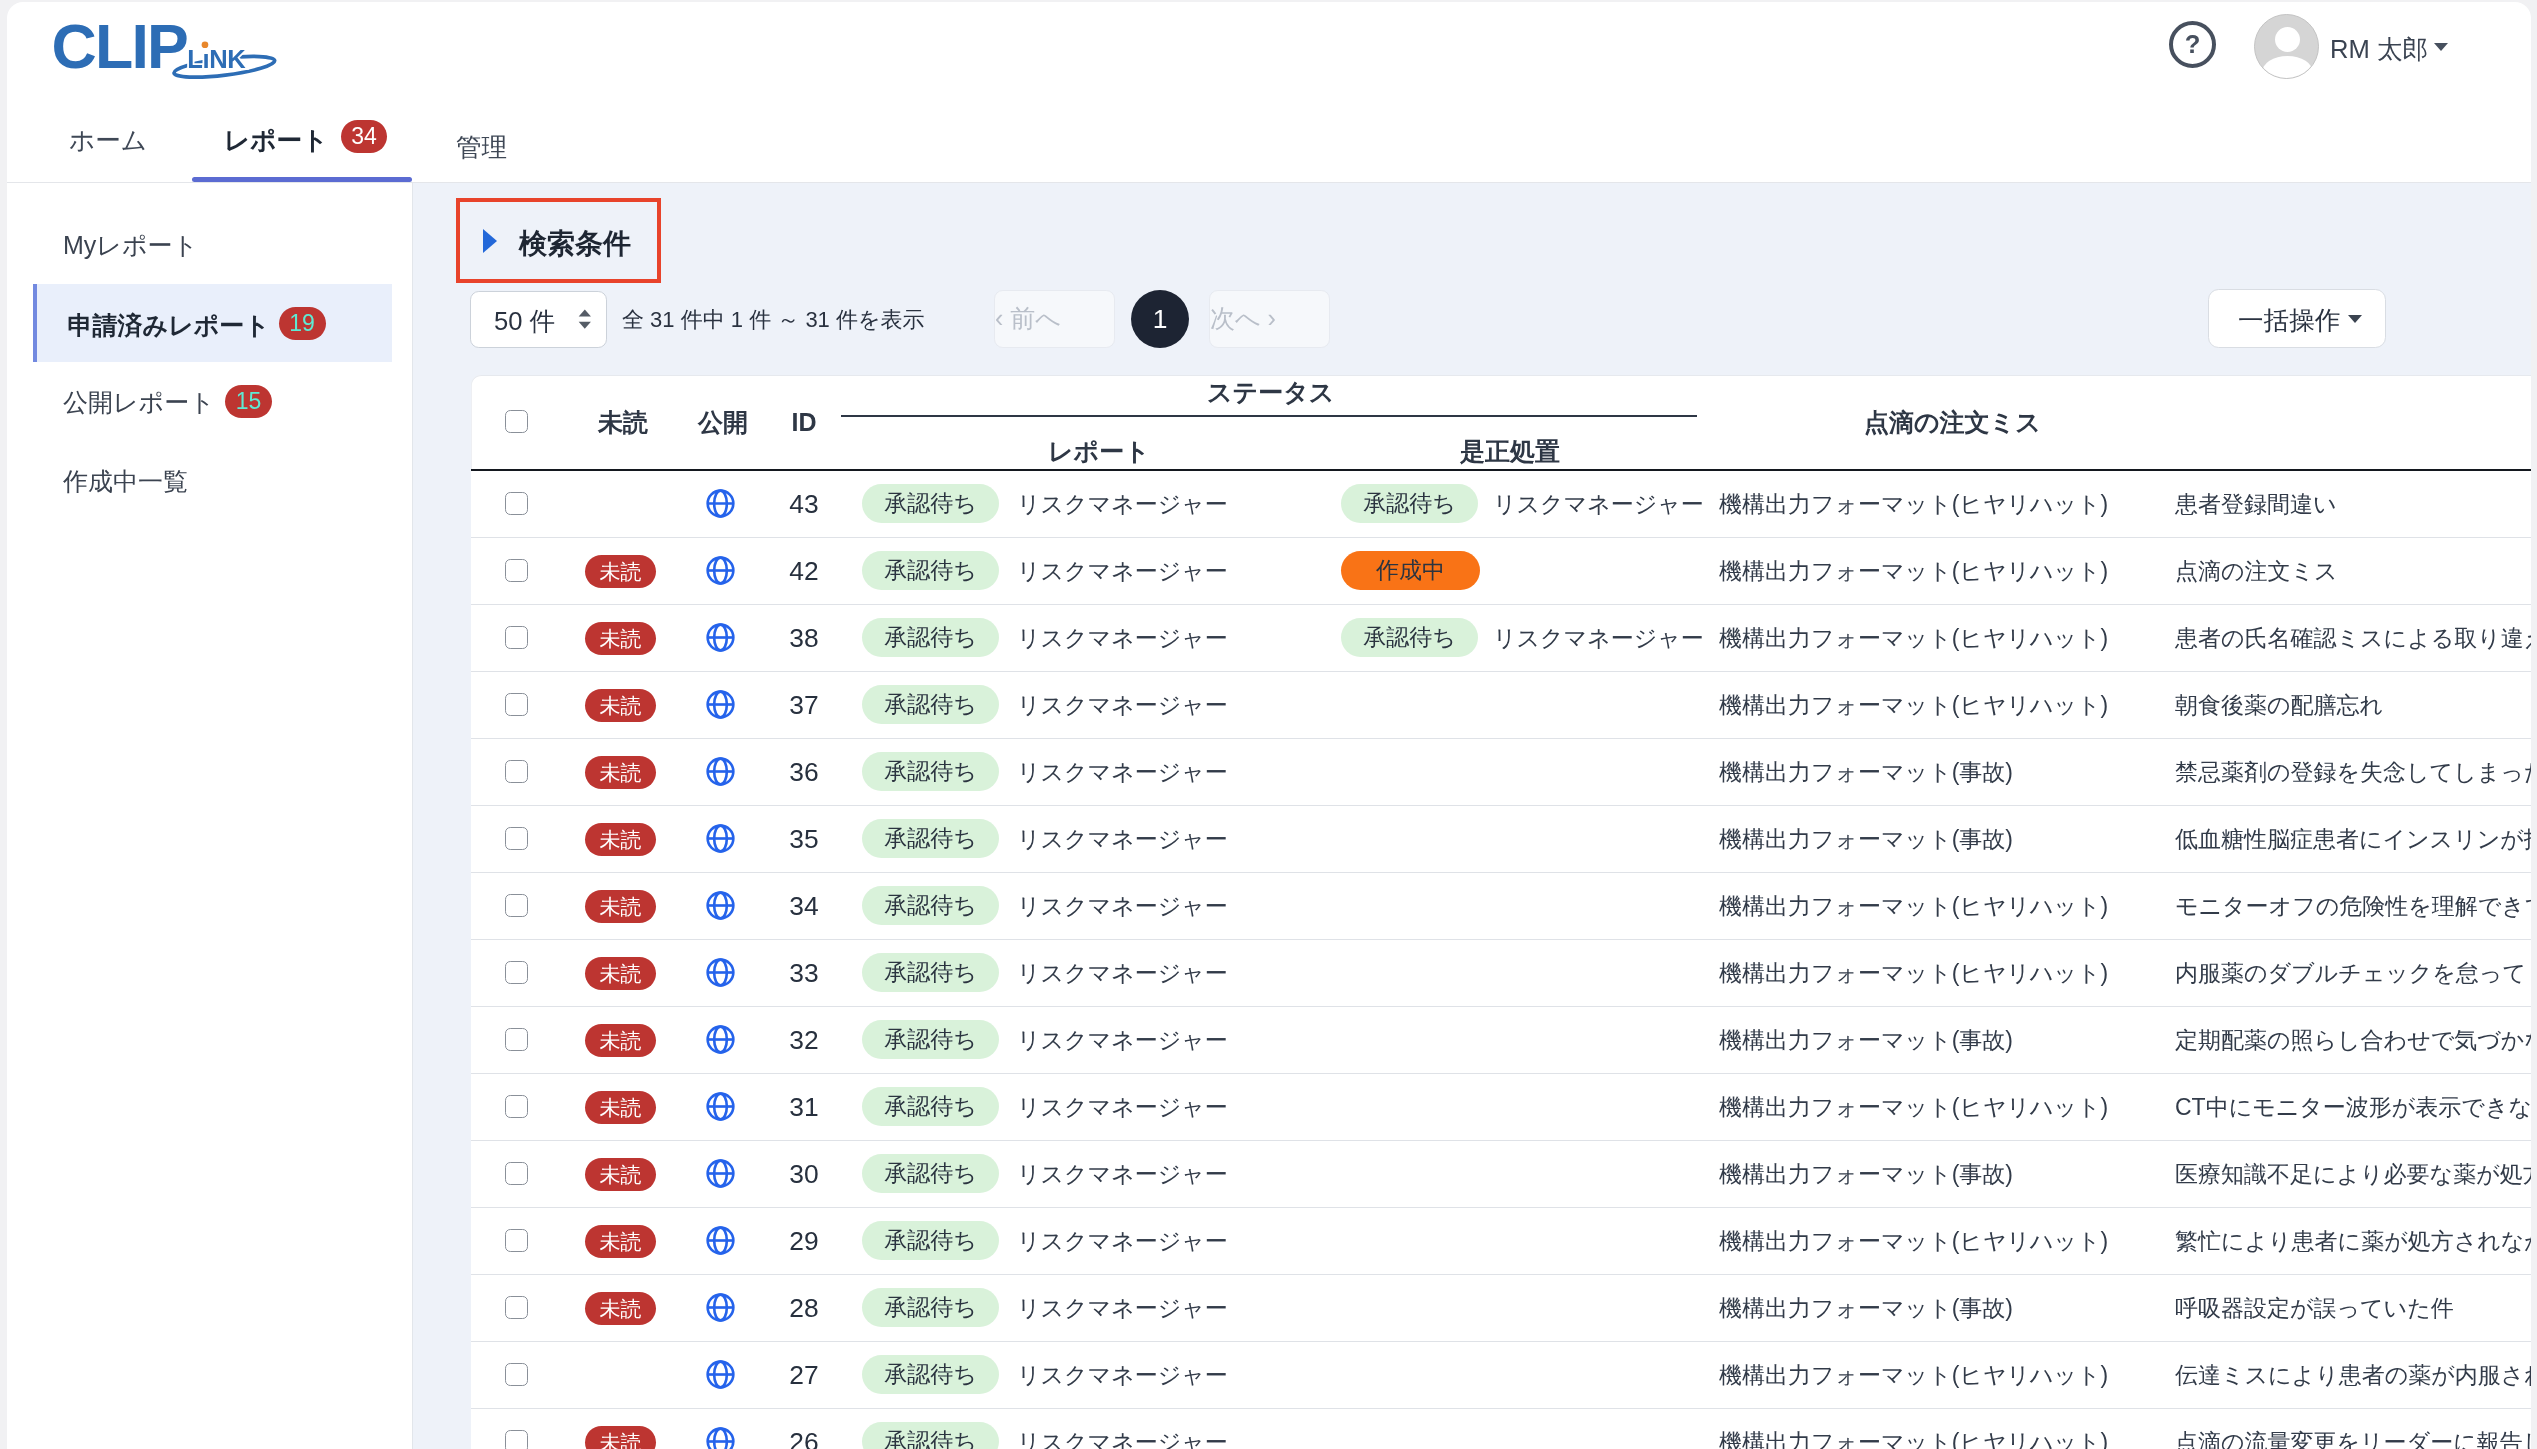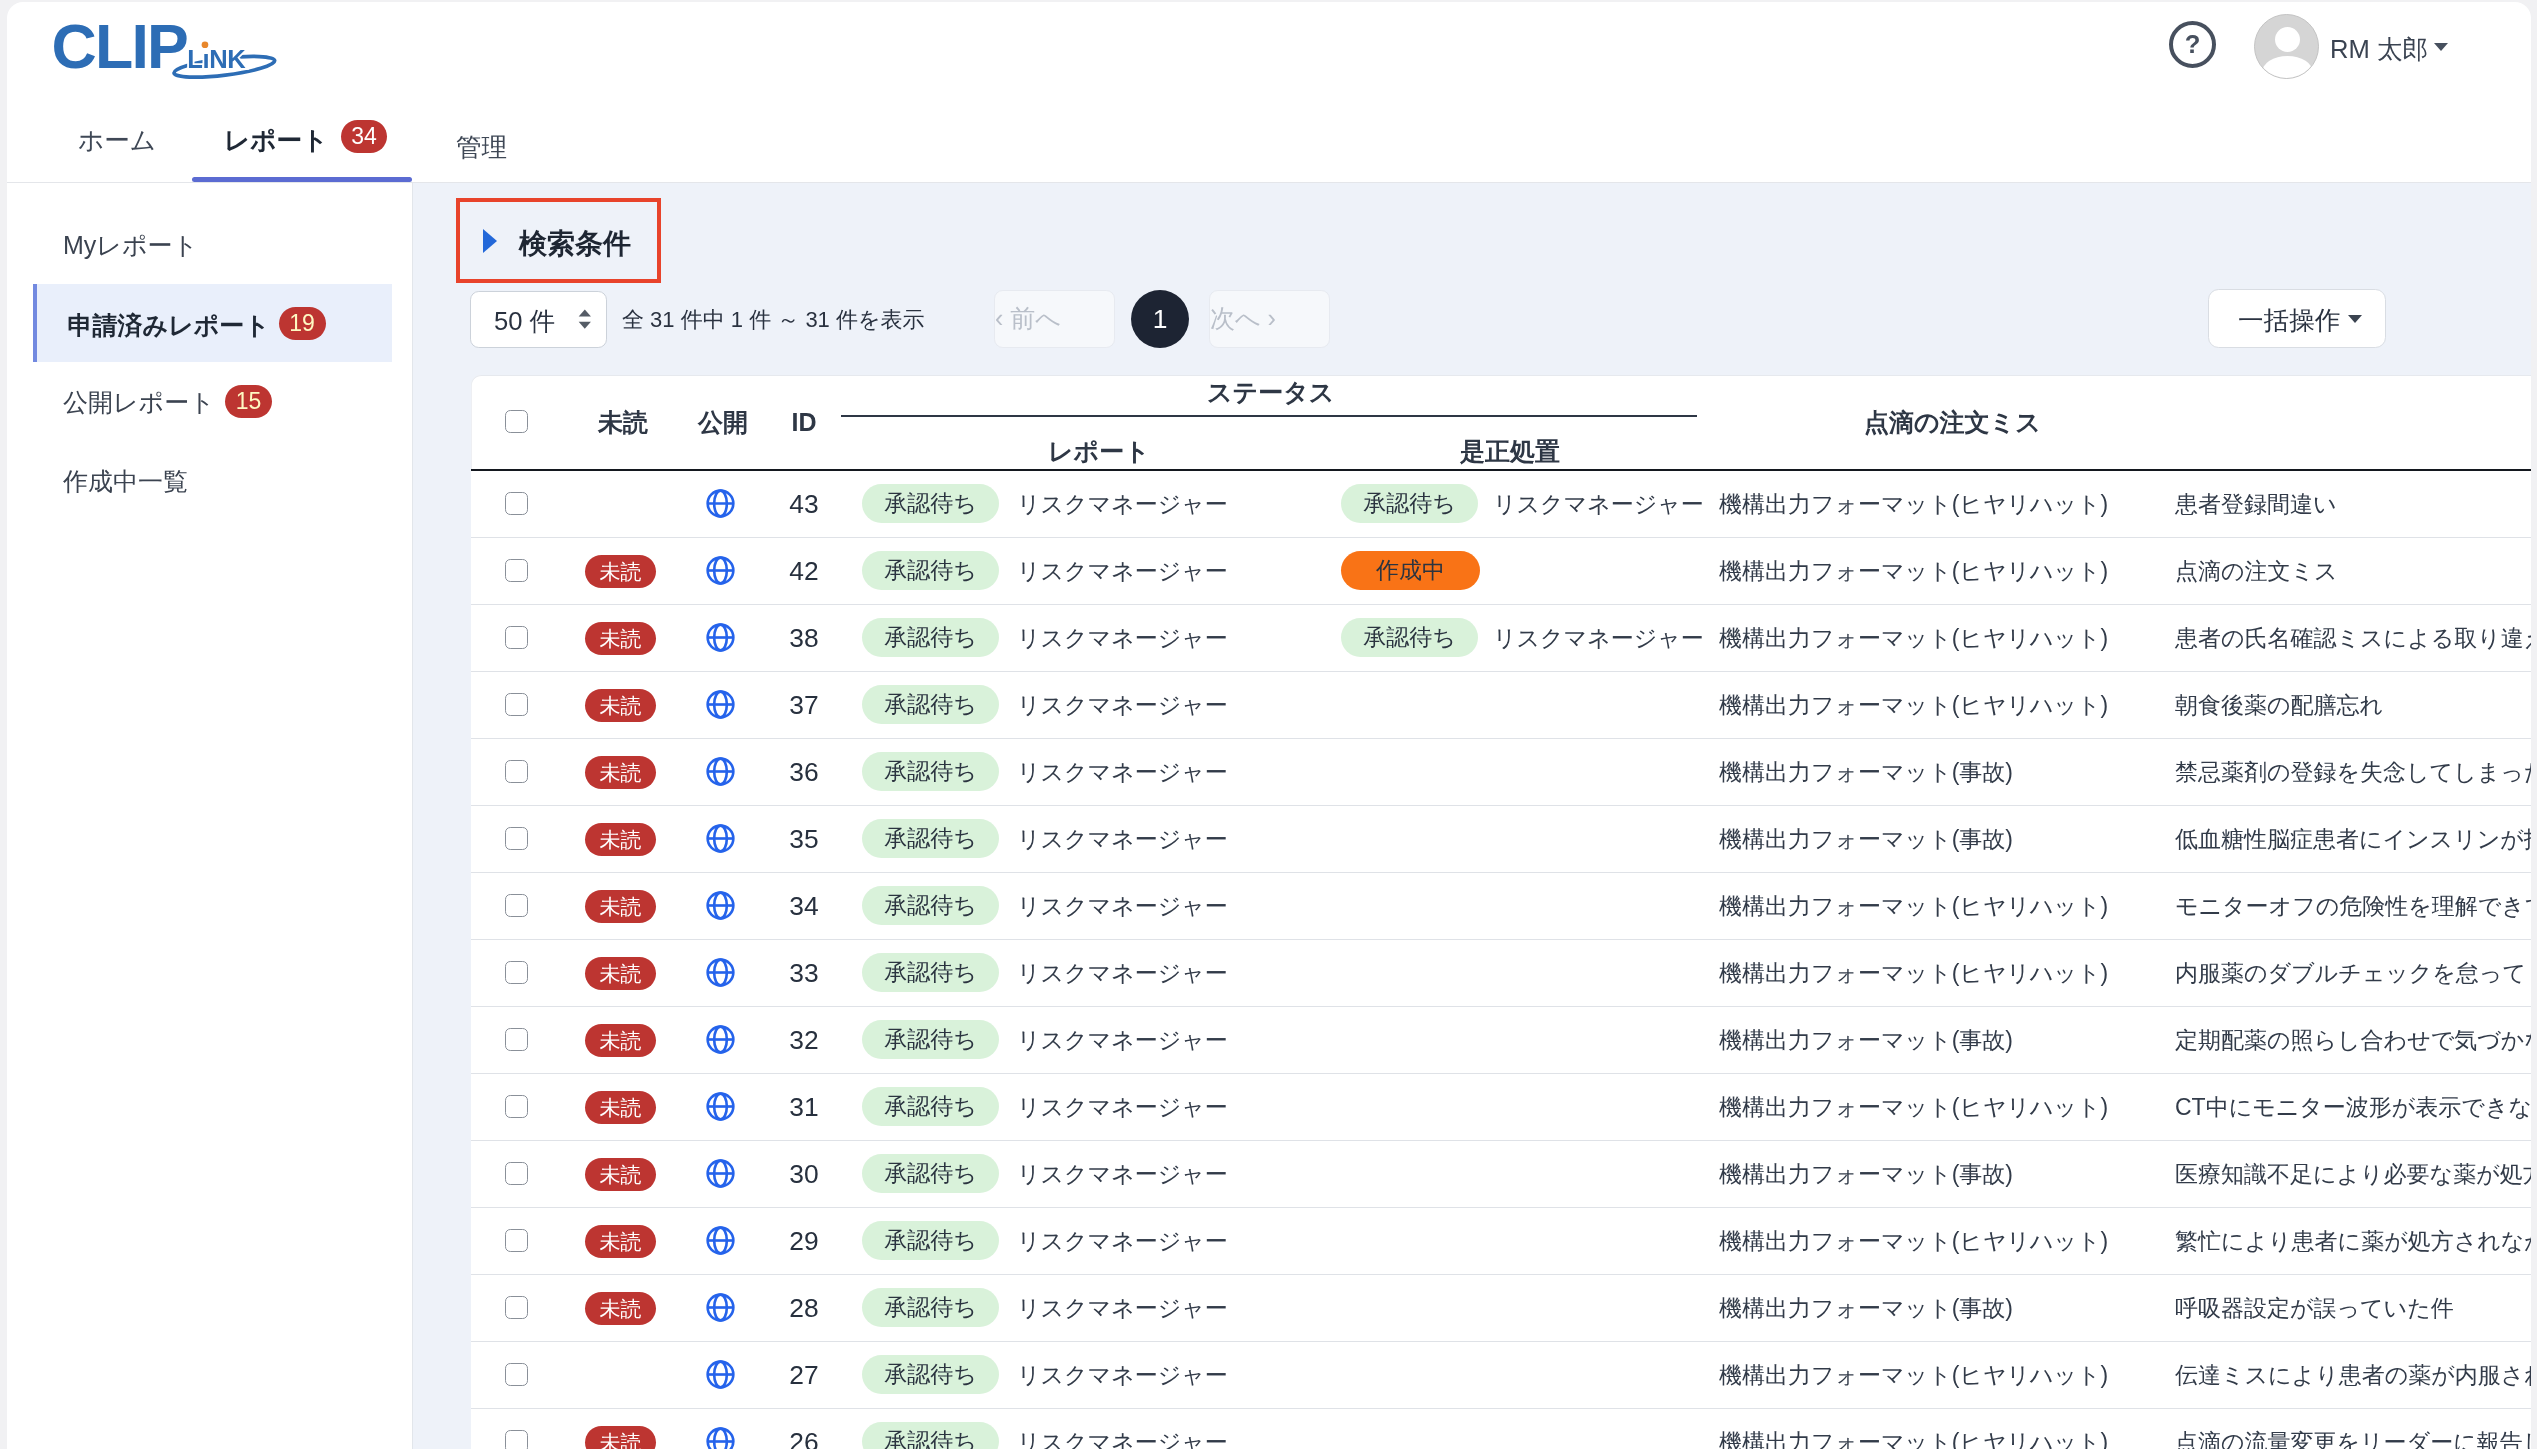--- a/index.html
+++ b/index.html
@@ -6,31 +6,31 @@
 #page{position:relative;width:2538px;height:1449px;overflow:hidden;padding-left:20px;}
 #card{position:absolute;left:7px;top:1.8px;width:2524px;height:1447px;background:#fff;border-radius:16px 16px 0 0;overflow:hidden;}
 #logo{position:absolute;left:41px;top:10.6px;}
 #helpico{position:absolute;left:2162px;top:19.4px;width:47px;height:47px;border:4.4px solid #47505e;border-radius:50%;color:#47505e;font-size:25.6px;font-weight:700;text-align:center;line-height:38px;}
 #avatar{position:absolute;left:2247px;top:12.3px;width:65px;height:65px;border-radius:50%;background:#d5d5d5;border:0.9px solid #c3c3c3;overflow:hidden;}
 #avatar .head{position:absolute;left:20px;top:11.5px;width:25px;height:25px;border-radius:50%;background:#fff;}
 #avatar .bod{position:absolute;left:7px;top:41px;width:51px;height:33px;border-radius:50%;background:#fff;}
 #uname{position:absolute;left:2323px;top:30px;font-size:25.6px;color:#3a4351;}
 #caret{position:absolute;left:2427px;top:41px;width:0;height:0;border-left:7.5px solid transparent;border-right:7.5px solid transparent;border-top:8.8px solid #47505e;}
 .nav{position:absolute;top:121px;font-size:25.6px;color:#3f4856;}
-#nav1{left:71px;}
+#nav1{left:62px;}
 #nav2{left:217px;color:#1f2835;font-weight:700;}
 #nav3{left:449px;margin-top:7px;}
 #navbadge{position:absolute;left:334px;top:118px;width:46px;height:33px;border-radius:16.7px;background:#bd3531;color:#fff;font-size:23px;text-align:center;line-height:33px;}
 #topline{position:absolute;left:0;top:180px;width:2524px;height:0.9px;background:#e4e6ea;}
 #tabline{position:absolute;left:185px;top:175px;width:220px;height:5.3px;border-radius:2.6px;background:#5b6bd2;}
 #main{position:absolute;left:405px;top:181px;width:2120px;height:1267px;background:#eef2f9;border-left:0.9px solid #e2e6eb;}
 .snav{position:absolute;left:56px;font-size:25px;color:#3b4350;}
 #sel{position:absolute;left:25.6px;top:282px;width:359px;height:78px;background:#e9effb;border-left:4.4px solid #7289e0;}
 #sel .t{position:absolute;left:31px;top:25px;font-size:25px;font-weight:700;color:#1f2835;}
-.sbadge{position:absolute;width:47px;height:33px;border-radius:16.7px;background:#bd3531;color:#fef9c3;font-size:23px;text-align:center;line-height:33px;}
+.sbadge{position:absolute;width:47px;height:33px;border-radius:16.7px;background:#bd3531;color:#5eead4;font-size:23px;text-align:center;line-height:33px;}
 #redbox{position:absolute;left:449px;top:196px;width:205px;height:85px;border:4.4px solid #e8432b;}
 #tri{position:absolute;left:476px;top:227px;width:0;height:0;border-top:12.3px solid transparent;border-bottom:12.3px solid transparent;border-left:14px solid #2368d9;}
 #kensaku{position:absolute;left:512px;top:223px;font-size:28px;font-weight:700;color:#1e2633;}
 #selbox{position:absolute;left:463px;top:289px;width:137px;height:57px;background:#fff;border:1.8px solid #ccd2da;border-radius:8.8px;}
 #selbox .t{position:absolute;left:23px;top:12.3px;font-size:25.6px;color:#2a3240;}
 #selbox svg{position:absolute;right:12.3px;top:13.2px;}
 #counts{position:absolute;left:615px;top:303px;font-size:22px;color:#2a3240;}
 .pgbtn{position:absolute;top:288px;width:121px;height:58px;background:#f6f8fb;border:1.8px solid #e7eaf0;border-radius:8.8px;color:#b9bfc9;font-size:25px;text-align:left;line-height:55px;}
 #prevb{left:987px;}
 #nextb{left:1202px;}

